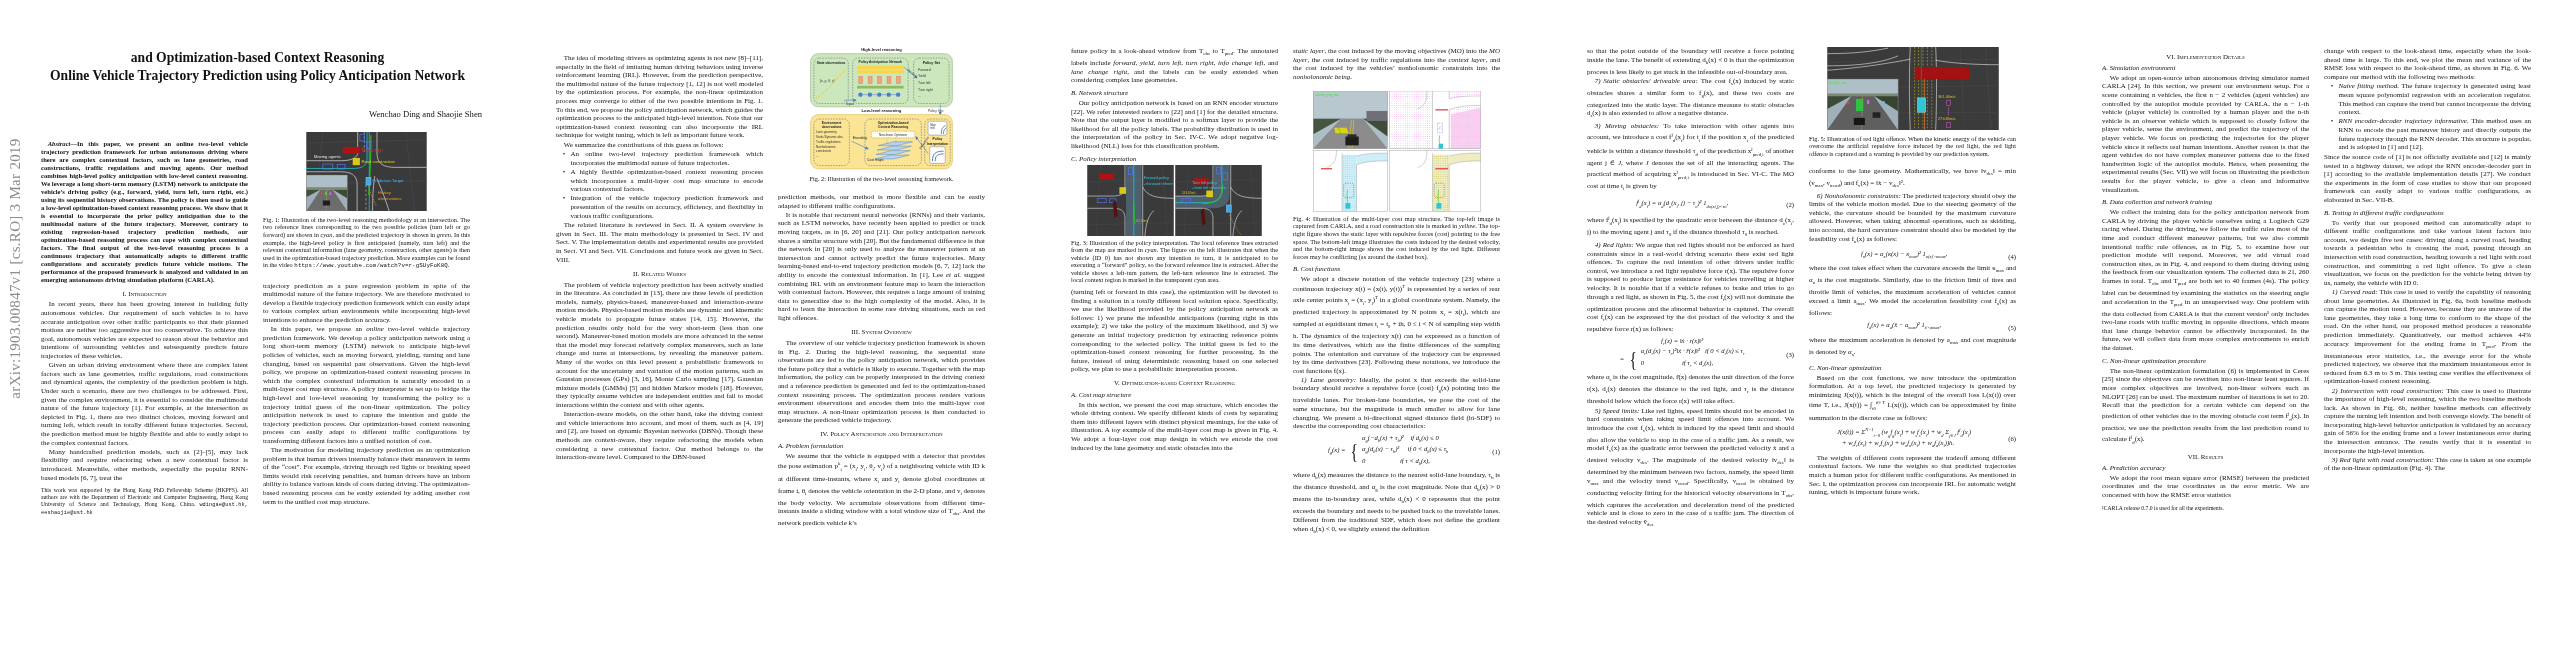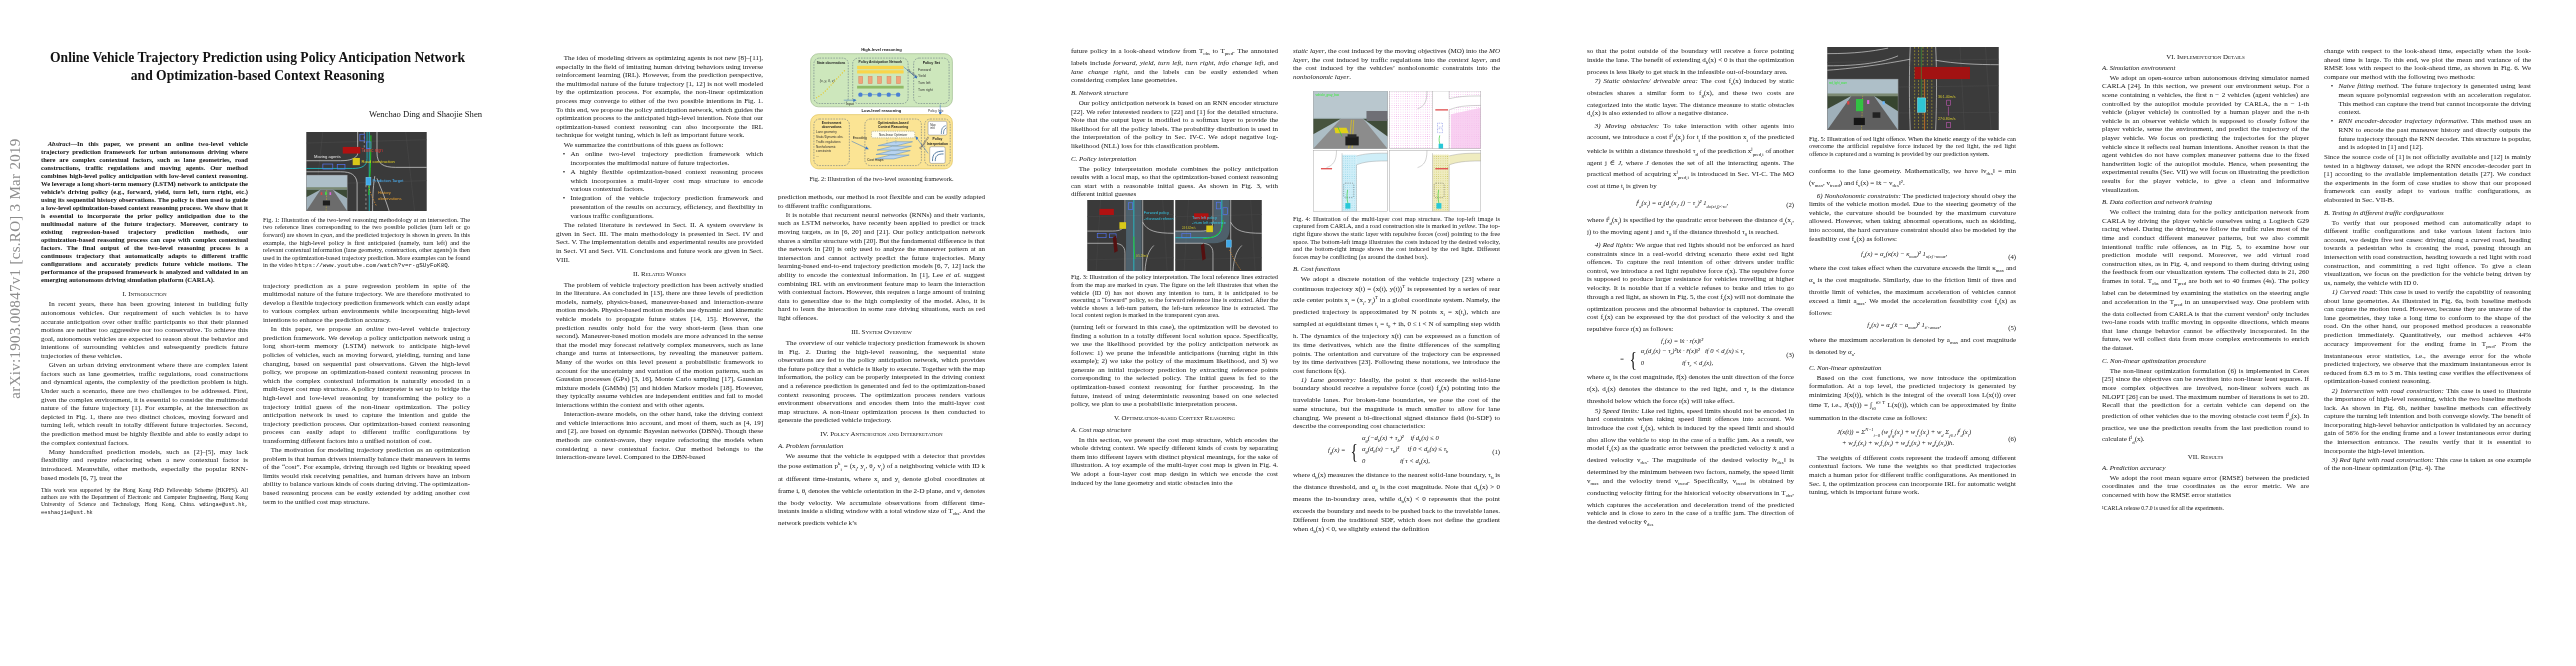--- a/index.html
+++ b/index.html
@@ -37,22 +37,22 @@
   svg text{font-family:"Liberation Sans","DejaVu Sans",sans-serif;}
   .qgrid{display:flex;flex-wrap:wrap;gap:1.7px;width:168px;}
 </style>
 </head>
 <body>
 
 <div class="canvas">
   <div class="page" style="left:0">
     <div class="wm-holder"><span>arXiv:1903.00847v1  [cs.RO]  3 Mar 2019</span></div>
     <div class="title">
+      <div>and Optimization-based Context Reasoning</div>
       <div>Online Vehicle Trajectory Prediction using Policy Anticipation Network</div>
-      <div>and Optimization-based Context Reasoning</div>
     </div>
     <div class="authors">Wenchao Ding and Shaojie Shen</div>
     <div class="col col-l" style="top:140px;height:492px">
         <div class="abstract"><i><b>Abstract—</b></i>In this paper, we present an online two-level vehicle trajectory prediction framework for urban autonomous driving where there are complex contextual factors, such as lane geometries, road constructions, traffic regulations and moving agents. Our method combines high-level policy anticipation with low-level context reasoning. We leverage a long short-term memory (LSTM) network to anticipate the vehicle’s driving policy (e.g., forward, yield, turn left, turn right, etc.) using its sequential history observations. The policy is then used to guide a low-level optimization-based context reasoning process. We show that it is essential to incorporate the prior policy anticipation due to the multimodal nature of the future trajectory. Moreover, contrary to existing regression-based trajectory prediction methods, our optimization-based reasoning process can cope with complex contextual factors. The final output of the two-level reasoning process is a continuous trajectory that automatically adapts to different traffic configurations and accurately predicts future vehicle motions. The performance of the proposed framework is analyzed and validated in an emerging autonomous driving simulation platform (CARLA).</div>
         <div class="h1">I. Introduction</div>
         <div class="para">In recent years, there has been growing interest in building fully autonomous vehicles. Our requirement of such vehicles is to have accurate anticipation over other traffic participants so that their planned motions are neither too aggressive nor too conservative. To achieve this goal, autonomous vehicles are expected to reason about the behavior and intentions of surrounding vehicles and subsequently predicts future trajectories of these vehicles.</div>
         <div class="para">Given an urban driving environment where there are complex latent factors such as lane geometries, traffic regulations, road constructions and dynamical agents, the complexity of the prediction problem is high. Under such a scenario, there are two challenges to be addressed. First, given the complex environment, it is essential to consider the multimodal nature of the future trajectory [1]. For example, at the intersection as depicted in Fig. 1, there are two distinct choices, moving forward and turning left, which result in totally different future trajectories. Second, the prediction method must be highly flexible and able to easily adapt to the complex contextual factors.</div>
         <div class="para">Many handcrafted prediction models, such as [2]–[5], may lack flexibility and require refactoring when a new contextual factor is introduced. Meanwhile, other methods, especially the popular RNN-based models [6, 7], treat the</div>
         <div class="footnote">This work was supported by the Hong Kong PhD Fellowship Scheme (HKPFS). All authors are with the Department of Electronic and Computer Engineering, Hong Kong University of Science and Technology, Hong Kong, China. <span class="mono">wdingae@ust.hk, eeshaojie@ust.hk</span></div>
       </div>
@@ -222,36 +222,35 @@
   <text x="218" y="148" font-size="5" fill="#333">info</text>
   <path d="M238,157 C238,147 240,144 246,142 M242,157 C242,150 243,148 247,146" stroke="#2a5a8a" stroke-width="1.2" fill="none"></path>
   <text x="231" y="168" font-size="6" font-weight="bold" text-anchor="middle" fill="#222">Policy</text>
   <text x="231" y="176" font-size="6" font-weight="bold" text-anchor="middle" fill="#222">Interpretation</text>
   <rect x="217" y="180" width="28" height="30" rx="3" fill="#ffffff" stroke="#8a8a8a"></rect>
   <path d="M222,206 C222,192 228,188 242,188 M227,206 C227,196 231,193 242,193" stroke="#2a5a8a" stroke-width="1.4" fill="none"></path>
 </svg>
 </div>
 <div class="caption cap-center">Fig. 2: Illustration of the two-level reasoning framework.</div>
         <div class="" style="height: 6.7px;"></div>
-        <div class="para flush">prediction methods, our method is root flexible and can be easily adapted to different traffic configurations.</div>
+        <div class="para flush">prediction methods, our method is more flexible and can be easily adapted to different traffic configurations.</div>
         <div class="para">It is notable that recurrent neural networks (RNNs) and their variants, such as LSTM networks, have recently been applied to predict or track moving targets, as in [6, 20] and [21]. Our policy anticipation network shares a similar structure with [20]. But the fundamental difference is that the network in [20] is only used to analyze the maneuver pattern at an intersection and cannot actively predict the future trajectories. Many learning-based end-to-end trajectory prediction models [6, 7, 12] lack the ability to encode the contextual information. In [1], Lee <i>et al.</i> suggest combining IRL with an environment feature map to learn the interaction with contextual factors. However, this requires a large amount of training data to generalize due to the high complexity of the model. Also, it is hard to learn the interaction in some rare driving situations, such as red light offences.</div>
         <div class="h1">III. System Overview</div>
         <div class="para">The overview of our vehicle trajectory prediction framework is shown in Fig. 2. During the high-level reasoning, the sequential state observations are fed to the policy anticipation network, which provides the future policy that a vehicle is likely to execute. Together with the map information, the policy can be properly interpreted in the driving context and a reference prediction is generated and fed to the optimization-based context reasoning process. The optimization process renders various environment observations and encodes them into the multi-layer cost map structure. A non-linear optimization process is then conducted to generate the predicted vehicle trajectory.</div>
         <div class="h1">IV. Policy Anticipation and Interpretation</div>
         <div class="h2">A. Problem formulation</div>
         <div class="para">We assume that the vehicle is equipped with a detector that provides the pose estimation p<sup>k</sup><sub>i</sub> = (x<sub>i</sub>, y<sub>i</sub>, θ<sub>i</sub>, v<sub>i</sub>) of a neighboring vehicle with ID k at different time-instants, where x<sub>i</sub> and y<sub>i</sub> denote global coordinates at frame i, θ<sub>i</sub> denotes the vehicle orientation in the 2-D plane, and v<sub>i</sub> denotes the body velocity. We accumulate observations from different time-instants inside a sliding window with a total window size of T<sub>obs</sub>. And the network predicts vehicle k’s</div>
       </div>
   </div>
   <div class="page" style="left:1030px">
     <div class="col col-l" style="top:47px;height:585px">
         <div class="para flush">future policy in a look-ahead window from T<sub>obs</sub> to T<sub>pred</sub>. The annotated labels include <i>forward</i>, <i>yield</i>, <i>turn left</i>, <i>turn right</i>, <i>info change left</i>, and <i>lane change right</i>, and the labels can be easily extended when considering complex lane geometries.</div>
         <div class="h2">B. Network structure</div>
         <div class="para">Our policy anticipation network is based on an RNN encoder structure [22]. We refer interested readers to [22] and [1] for the detailed structure. Note that the output layer is modified to a softmax layer to provide the likelihood for all the policy labels. The probability distribution is used in the interpretation of the policy in Sec. IV-C. We adopt negative log-likelihood (NLL) loss for this classification problem.</div>
         <div class="h2">C. Policy interpretation</div>
-        <div class="para">The policy interpretation module combines the policy anticipation results with a local map, so that the optimization-based context reasoning can start with a reasonable initial guess. As shown in Fig. 3, with different initial guesses</div>
 <div class="figwrap" style="width:176px;display:flex;gap:1.7px">
 <svg width="87" height="71" viewBox="0 0 156 128">
   <rect width="156" height="128" fill="#3a3a3a"></rect>
   <g stroke="#474747" stroke-width="1">
               <line x1="0" y1="30" x2="156" y2="26"></line>
               <line x1="0" y1="108" x2="156" y2="104"></line>
               <line x1="24" y1="0" x2="16" y2="128"></line>
               <line x1="136" y1="0" x2="144" y2="128"></line>
             </g>
   <rect x="70" y="0" width="28" height="128" fill="#8cd2ff" opacity="0.25"></rect>
@@ -309,21 +308,21 @@
   <text x="12" y="52" font-size="5" fill="#cfc42a">24:3.62m/s</text>
 </svg>
 </div>
 <div class="caption">Fig. 3: Illustration of the policy interpretation. The local reference lines extracted from the map are marked in <i>cyan</i>. The figure on the left illustrates that when the vehicle (ID 0) has not shown any intention to turn, it is anticipated to be executing a “forward” policy, so the forward reference line is extracted. After the vehicle shows a left-turn pattern, the left-turn reference line is extracted. The local context region is marked in the transparent cyan area.</div>
         <div class="para flush">(turning left or forward in this case), the optimization will be devoted to finding a solution in a totally different local solution space. Specifically, we use the likelihood provided by the policy anticipation network as follows: 1) we prune the infeasible anticipations (turning right in this example); 2) we take the policy of the maximum likelihood, and 3) we generate an initial trajectory prediction by extracting reference points corresponding to the selected policy. The initial guess is fed to the optimization-based context reasoning for further processing. In the future, instead of using deterministic reasoning based on one selected policy, we plan to use a probabilistic interpretation process.</div>
         <div class="h1">V. Optimization-based Context Reasoning</div>
         <div class="h2">A. Cost map structure</div>
         <div class="para">In this section, we present the cost map structure, which encodes the whole driving context. We specify different kinds of costs by separating them into different layers with distinct physical meanings, for the sake of illustration. A toy example of the multi-layer cost map is given in Fig. 4. We adopt a four-layer cost map design in which we encode the cost induced by the lane geometry and static obstacles into the</div>
       </div>
     <div class="col col-r" style="top:47px;height:585px">
-        <div class="para flush"><i>static layer</i>, the cost induced by the moving objectives (MO) into the <i>MO layer</i>, the cost induced by traffic regulations into the <i>context layer</i>, and the cost induced by the vehicles’ nonholonomic constraints into the <i>nonholonomic layer</i>.</div>
+        <div class="para flush"><i>static layer</i>, the cost induced by the moving objectives (MO) into the <i>MO layer</i>, the cost induced by traffic regulations into the <i>context layer</i>, and the cost induced by the vehicles’ nonholonomic constraints into the <i>nonholonomic being</i>.</div>
         <div class="" style="height: 9px;"></div>
 <div class="figwrap qgrid">
 <svg width="168" height="121" viewBox="0 0 302 218">
   <defs>
     <pattern id="pdots" width="4" height="4" patternUnits="userSpaceOnUse">
                 <circle cx="2" cy="2" r="0.8" fill="#f0a2e6"></circle>
               </pattern>
     <pattern id="cdots" width="4" height="4" patternUnits="userSpaceOnUse">
                 <circle cx="2" cy="2" r="0.8" fill="#86cfe2"></circle>
               </pattern>

